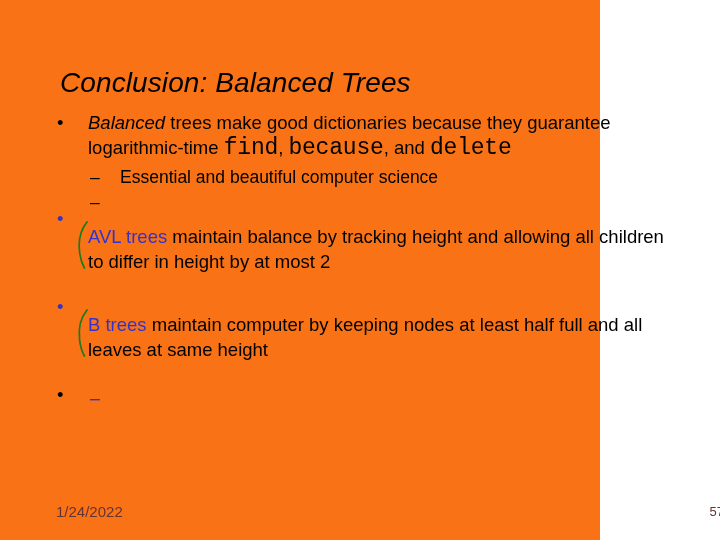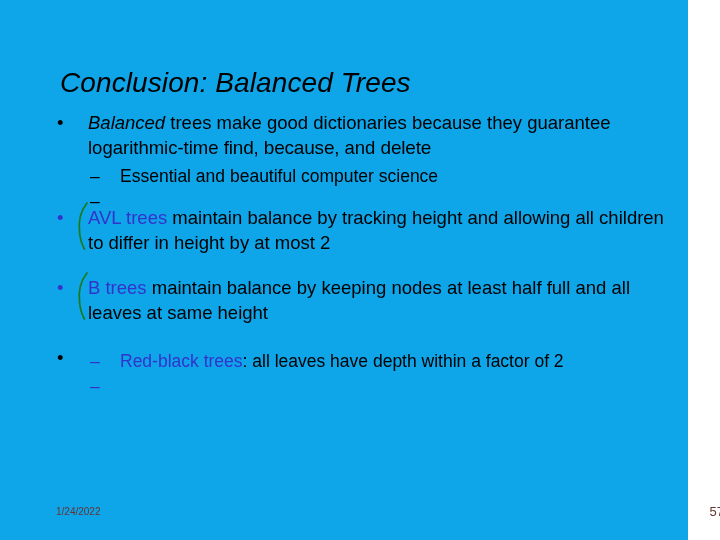--- a/index.html
+++ b/index.html
@@ -10,23 +10,23 @@
   body {
     width: 720px;
     height: 540px;
     overflow: hidden;
     font-family: "Liberation Sans", sans-serif;
     color: #000000;
     -webkit-font-smoothing: antialiased;
   }
   .slide {
     position: relative;
-    width: 688px;
+    width: 600px;
     height: 540px;
-    background: #0ea5e9;
+    background: #f97316;
   }
 
   
   .slide-title {
     position: absolute;
     left: 60px;
     top: 47px;
     width: 600px;
     font-size: 28px;
     font-style: italic;
@@ -79,47 +79,48 @@
     top: 0;
     font-size: 17.5px;
     line-height: 25px;
   }
   .bullet-l2.blue-dash > .marker { color: #3333cc; }
   .gap-md { height: 16px; }
 
   
   .it { font-style: italic; }
   .mono {
-    font-family: Liberation Sans, sans-serif;
-    font-size: 19px;
+    font-family: Liberation Mono, monospace;
+    font-size: 23px;
     letter-spacing: -0.2px;
   }
   .link { color: #3333cc; }
 
   
   .paren-wrap {
     position: relative;
     display: inline-block;
+    margin-top: 18px;
   }
   .paren {
     position: absolute;
     left: -13px;
     top: -3px;
     width: 14px;
     height: 48px;
     pointer-events: none;
   }
   .paren svg { display: block; overflow: visible; }
 
   
   .footer-date {
     position: absolute;
     left: 56px;
     top: 503px;
-    font-size: 10px;
+    font-size: 15px;
     line-height: 17px;
     color: #663333;
   }
   .footer-page {
     position: absolute;
     left: 0;
     top: 503px;
     width: 676px;
     text-align: right;
     font-size: 13px;
@@ -164,33 +165,32 @@
     </div>
 
     <div class="gap-md"></div>
 
     <div class="bullet-l1 blue">
       <span class="marker">•</span>
       <span><span class="paren-wrap"><span class="paren">
               <svg width="14" height="48" viewBox="0 0 14 48">
                 <path d="M12 1 C5.5 9, 3.2 20, 4.6 31 C5.4 38, 7.2 43, 9.4 47" fill="none" stroke="#1a7a1a" stroke-width="1.7" stroke-linecap="round"></path>
               </svg>
-            </span><span class="link">B trees</span></span><span> maintain balance by keeping nodes at least half full and all leaves at same height</span></span>
+            </span><span class="link">B trees</span></span><span> maintain computer by keeping nodes at least half full and all leaves at same height</span></span>
     </div>
 
     <div class="gap-md"></div>
 
     <div class="bullet-l1">
       <span class="marker">•</span>
     </div>
 
     <div class="sub-list">
       <div class="bullet-l2 blue-dash">
         <span class="marker">–</span>
-        <span><span class="link">Red-black trees</span><span>: all leaves have depth within a factor of 2</span></span>
       </div>
       <div class="bullet-l2 blue-dash">
         <span class="marker">–</span>
       </div>
     </div>
 
   </div>
 
   <div class="footer-date">1/24/2022</div>
   <div class="footer-page">57</div>

